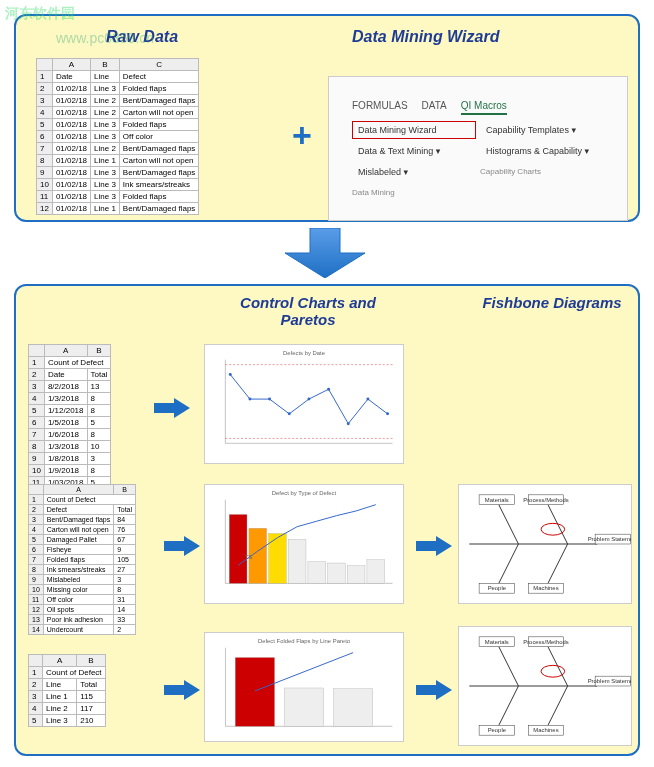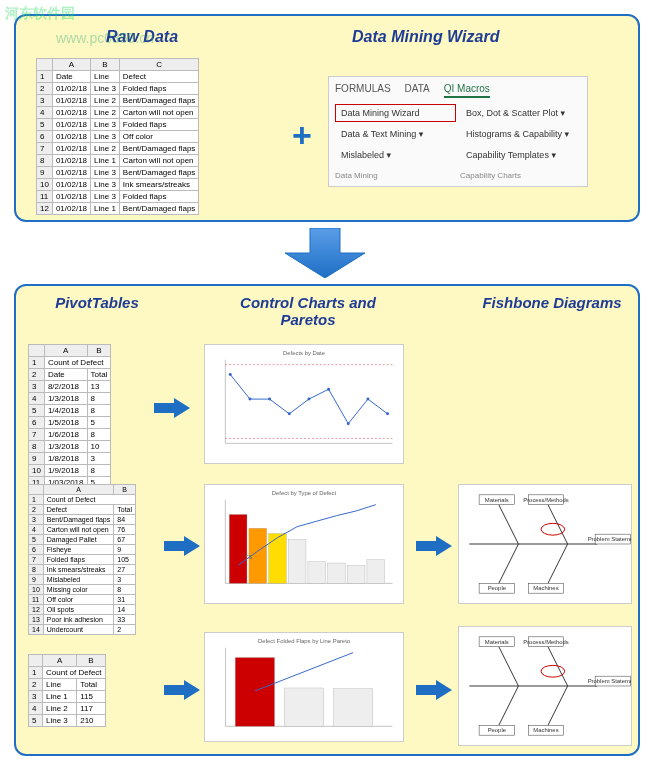--- a/index.html
+++ b/index.html
@@ -8,21 +8,21 @@
 .watermark2{position:absolute;top:30px;left:56px;color:#3a7;opacity:.4;font-size:14px;z-index:100}
 .panel{border:2px solid #1e6fc4;border-radius:12px;position:absolute;background:#fef9c3}
 .top{left:14px;top:14px;width:626px;height:208px}
 .bot{left:14px;top:284px;width:626px;height:472px}
 .h1{color:#1e3c96;font-size:16px;font-weight:bold;font-style:italic;position:absolute}
 .tbl{position:absolute;border-collapse:collapse;background:#fff;font-size:8px}
 .tbl td,.tbl th{border:1px solid #bbb;padding:1px 3px;text-align:left;white-space:nowrap}
 .tbl th{background:#eee;font-weight:normal;text-align:center}
 .rownum{background:#eee;text-align:center;width:14px}
 .plus{position:absolute;left:276px;top:100px;font-size:34px;color:#1e6fc4;font-weight:bold}
-.ribbon{position:absolute;left:312px;top:60px;width:260px;border:1px solid #ccc;background:#fafafa;padding:6px;font-size:10px}
+.ribbon{position:absolute;left:312px;top:60px;width:300px;border:1px solid #ccc;background:#fafafa;padding:23px;font-size:10px}
 .rtabs{display:flex;gap:14px;margin-bottom:6px;font-size:10px;color:#555}
 .rtabs .act{color:#217346;border-bottom:2px solid #217346;padding-bottom:2px}
 .rbody{display:flex;gap:4px}
 .rgrp{display:flex;flex-direction:column;gap:3px;flex:1}
 .rbtn{padding:3px 5px;font-size:9px;color:#333;border:1px solid transparent}
 .rbtn.hl{border:1px solid #c00;color:#333}
 .grplbl{text-align:left;color:#888;font-size:8px;margin-top:4px}
 .bigarrow{position:absolute;left:280px;top:228px;width:90px;height:50px}
 .sec-h{color:#1e3c96;font-size:15px;font-weight:bold;font-style:italic;text-align:center;position:absolute}
 .chart{position:absolute;border:1px solid #ccc;background:#fff}
@@ -143,41 +143,39 @@
       <span class="act">QI Macros</span>
     </div>
     <div class="rbody">
       <div class="rgrp">
         <div class="rbtn hl">Data Mining Wizard</div>
         <div class="rbtn">Data &amp; Text Mining ▾</div>
         <div class="rbtn">Mislabeled ▾</div>
         <div class="grplbl">Data Mining</div>
       </div>
       <div class="rgrp">
-        <div class="rbtn">Box, Dot &amp; Scatter Plot ▾</div>
+        <div class="rbtn">Capability Templates ▾</div>
         <div class="rbtn">Histograms &amp; Capability ▾</div>
-        <div class="rbtn">Capability Templates ▾</div>
         <div class="grplbl">Capability Charts</div>
       </div>
     </div>
   </div>
 </div>
 
 <svg class="bigarrow" viewBox="0 0 90 50">
   <defs>
       <linearGradient id="g1" x1="0" y1="0" x2="0" y2="1">
         <stop offset="0" stop-color="#5a9de8"></stop>
         <stop offset="1" stop-color="#1e6fc4"></stop>
       </linearGradient>
     </defs>
   <path d="M30 0 L60 0 L60 25 L85 25 L45 50 L5 25 L30 25 Z" fill="url(#g1)" stroke="#1e6fc4"></path>
 </svg>
 
 <div class="panel bot">
-  <div class="sec-h" style="left:16px;top:8px;width:130px">PivotTables</div>
   <div class="sec-h" style="left:466px;top:8px;width:140px">Fishbone Diagrams</div>
   <div class="sec-h" style="left:212px;top:8px;width:160px">Control Charts and Paretos</div>
 
   <table class="tbl" style="left:12px;top:58px">
     <tbody>
         <tr>
           <th></th>
           <th>A</th>
           <th>B</th>
         </tr>
@@ -197,21 +195,21 @@
           <td>8/2/2018</td>
           <td>13</td>
         </tr>
         <tr>
           <td class="rownum">4</td>
           <td>1/3/2018</td>
           <td>8</td>
         </tr>
         <tr>
           <td class="rownum">5</td>
-          <td>1/4/2018</td>
+          <td>1/12/2018</td>
           <td>8</td>
         </tr>
         <tr>
           <td class="rownum">6</td>
           <td>1/5/2018</td>
           <td>5</td>
         </tr>
         <tr>
           <td class="rownum">7</td>
           <td>1/6/2018</td>

